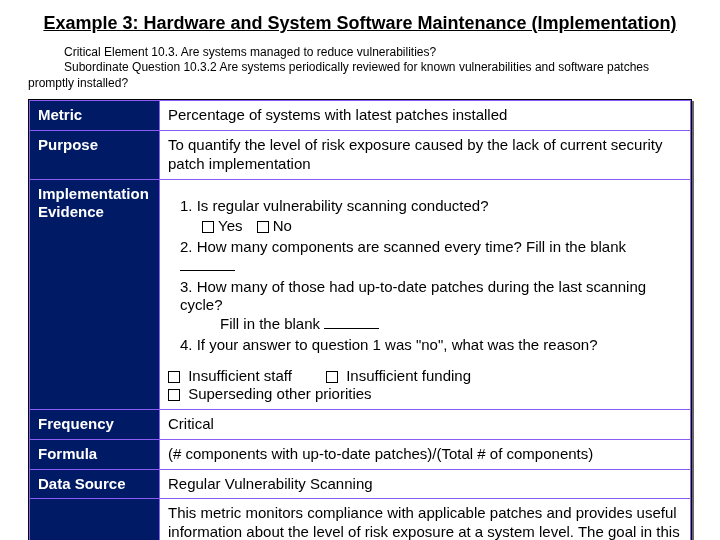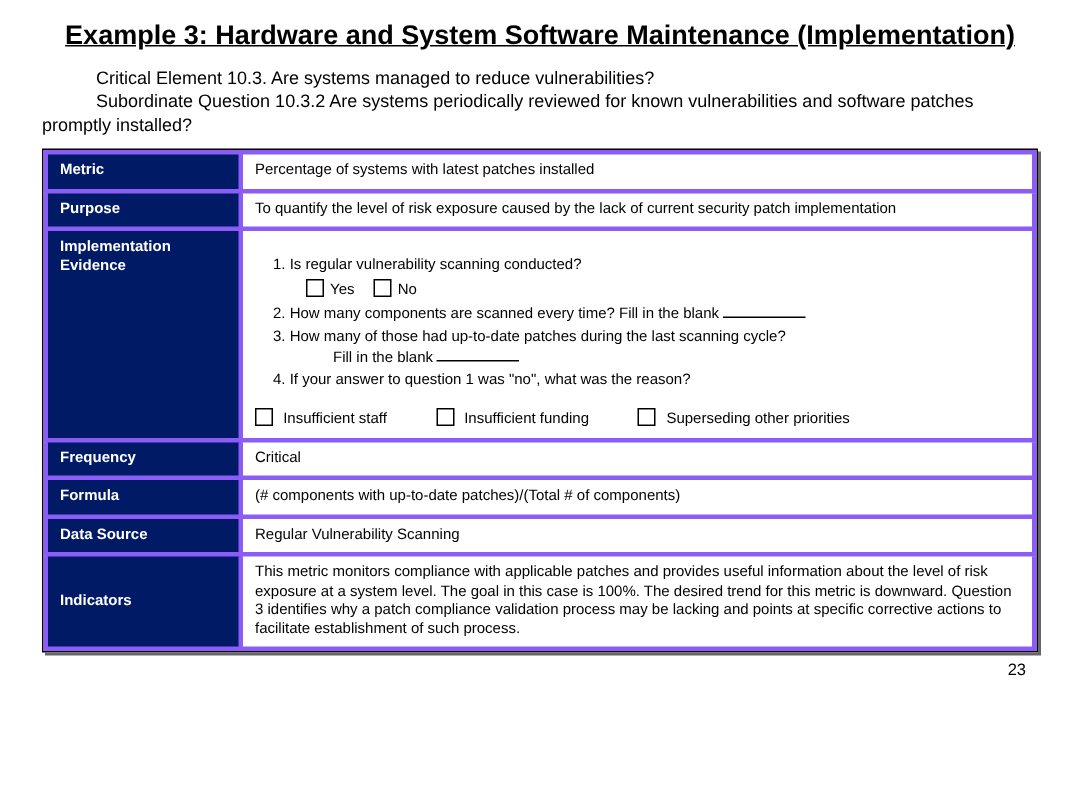--- a/index.html
+++ b/index.html
@@ -4,21 +4,21 @@
 <style>
   * { box-sizing: border-box; margin: 0; padding: 0; }
   html, body { width: 720px; height: 540px; font-family: Arial, Helvetica, sans-serif; background: #fff; color: #000; }
   .page { padding: 12px 28px 6px 28px; }
   h1.title { font-size: 18px; font-weight: bold; text-decoration: underline; line-height: 1.25; margin-bottom: 10px; text-align: center; }
   .intro { font-size: 12px; line-height: 1.3; margin-bottom: 8px; }
   .intro .b { font-weight: normal; margin-left: 36px; }
   .tbl-wrap { border: 1px solid #000; box-shadow: 2px 2px 0 #666; }
   table { width: 100%; border-collapse: collapse; table-layout: fixed; }
   col.lab { width: 130px; }
-  td { border: 3px solid #8b5cf6; vertical-align: top; font-size: 10px; line-height: 1.25; padding: 5px 8px; }
+  td { border: 1px solid #8b5cf6; vertical-align: top; font-size: 15px; line-height: 1.25; padding: 5px 8px; }
   td.label { background: #001a66; color: #fff; font-weight: bold; }
   td.val { background: #fff; }
   .evidence ol { list-style: none; padding-left: 0; margin: 12px; }
   .evidence li { margin-bottom: 2px; }
   .evidence .yn { margin-left: 22px; margin-top: 2px; }
   .chk { display: inline-block; width: 12px; height: 12px; border: 1.5px solid #000; vertical-align: -2px; margin: 0 4px 0 10px; position: relative; }
   .chk:first-child, .opts .chk { margin-left: 0; }
   .blank { display: inline-block; border-bottom: 1px solid #000; min-width: 55px; height: 10px; }
   .fill-indent { margin-left: 40px; }
   .opts { margin-top: 4px; }

